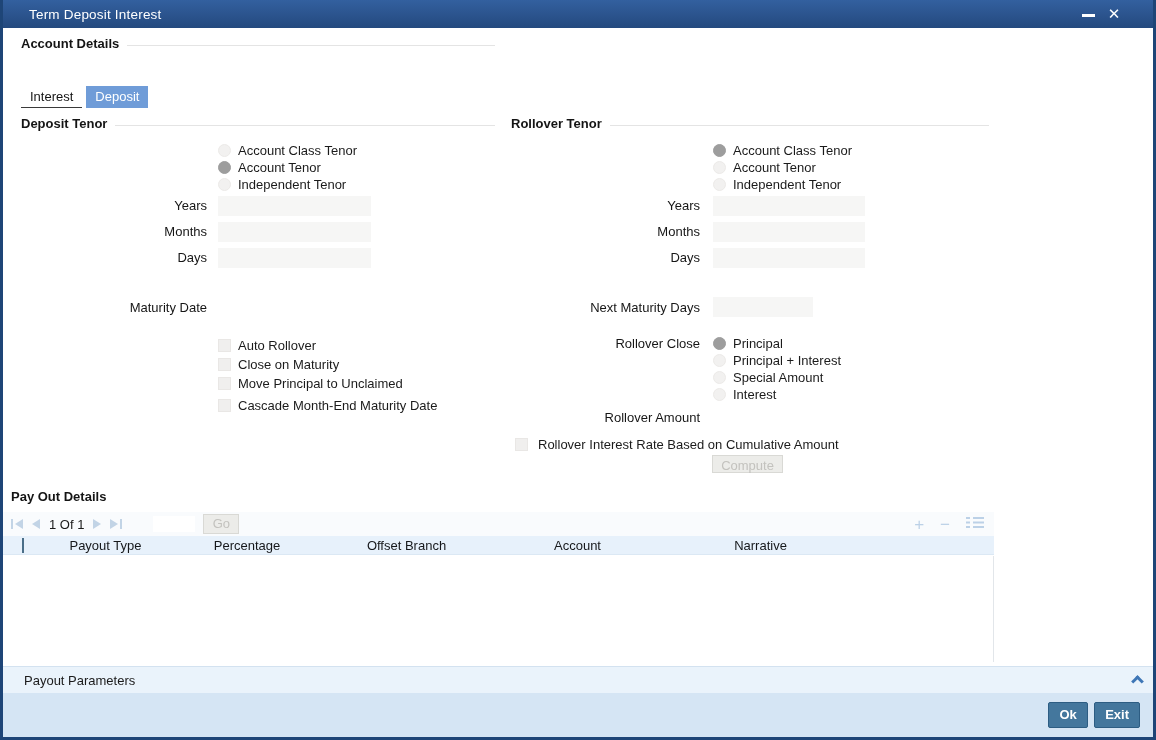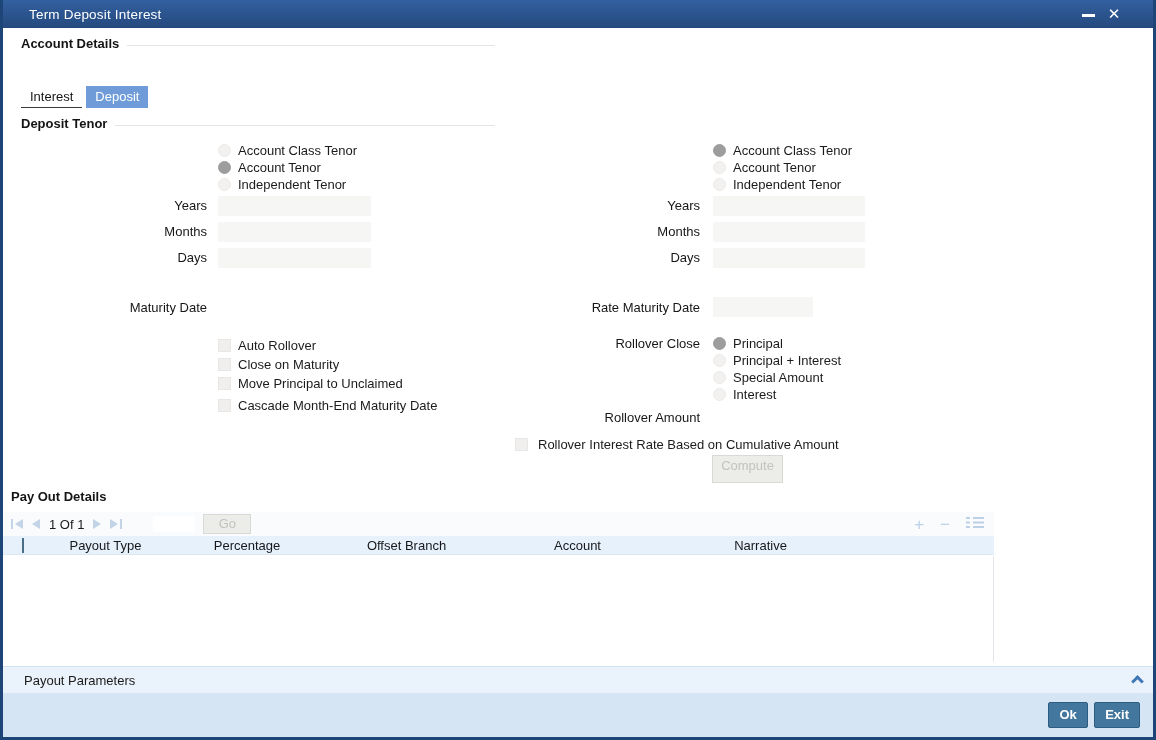--- a/index.html
+++ b/index.html
@@ -46,21 +46,21 @@
 
   
   .pgbar { display:flex; align-items:center; background:#f9fbfd; padding:0 10px 0 8px; }
   .pg-tri { width:0; height:0; border-top:5px solid transparent; border-bottom:5px solid transparent; display:inline-block; }
   .pg-left { border-right:8px solid #c2d4e6; }
   .pg-right { border-left:8px solid #c2d4e6; }
   .pg-bar { width:2px; height:10px; background:#c2d4e6; display:inline-block; }
   .pg-group { display:flex; align-items:center; gap:2px; margin-right:9px; }
   .pg-text { margin-right:9px; color:#1a1a1a; }
   .pg-input { width:42px; height:16px; margin-left:22px; }
-  .go-btn { width:48px; height:20px; line-height:18px; margin-left:8px; }
+  .go-btn { width:36px; height:20px; line-height:18px; margin-left:8px; }
   .grid-icons { margin-left:auto; display:flex; align-items:center; gap:16px; color:#bcd1e7; }
   .plusminus { font-size:17px; line-height:17px; }
   .grid-head { display:flex; align-items:center; background:#e7f1fb; border-bottom:1px solid #dbe8f4; color:#16181b; }
   .gh-cell { text-align:center; overflow:hidden; white-space:nowrap; }
   .grid-checkbox { width:14px; height:14px; background:#fff; border:1px solid #4a6e88; margin:0 auto; }
   .grid-body { background:#fff; border-right:1px solid #e2e6ea; }
 
   
   .params-bar { position:relative; height:27px; background:#eaf3fb; border-top:1px solid #d3e2f0; display:flex; align-items:center; padding:0 14px 0 21px; }
   .chevron-up { position:absolute; right:11px; top:10px; width:9px; height:9px; border-left:3px solid #3e76b6; border-top:3px solid #3e76b6; transform:rotate(45deg); }
@@ -90,20 +90,24 @@
 
       <div class="abs tabs" style="left:18px; top:58px;">
         <div class="tab inactive">Interest</div>
         <div class="tab active">Deposit</div>
       </div>
 
       <div class="abs sec-head" style="left:18px; top:88px; width:474px;">
         <span>Deposit Tenor</span>
         <span class="rule"></span>
       </div>
+      <div class="abs sec-head" style="left:508px; top:88px; width:478px;">
+        <span>Rollover Tenor</span>
+        <span class="rule"></span>
+      </div>
 
       <div class="abs" style="left:215px; top:114px;">
         <div class="radio-row">
           <span class="radio"></span>
           <span>Account Class Tenor</span>
         </div>
         <div class="radio-row">
           <span class="radio selected"></span>
           <span>Account Tenor</span>
         </div>
@@ -137,21 +141,21 @@
 
       <div class="abs flabel" style="left:547px; top:168px; width:150px;">Years</div>
       <input class="abs field field-filled" style="left: 710px; top: 168px; width: 152px; height: 20px;" value="">
       <div class="abs flabel" style="left:547px; top:194px; width:150px;">Months</div>
       <input class="abs field field-filled" style="left: 710px; top: 194px; width: 152px; height: 20px;" value="">
       <div class="abs flabel" style="left:547px; top:220px; width:150px;">Days</div>
       <input class="abs field field-filled" style="left: 710px; top: 220px; width: 152px; height: 20px;" value="">
 
       <div class="abs flabel" style="left:54px; top:270px; width:150px;">Maturity Date</div>
       <input class="abs field field-underline" style="left: 215px; top: 270px; width: 103px; height: 19px;" value="">
-      <div class="abs flabel" style="left:510px; top:270px; width:187px;">Rate Maturity Date</div>
+      <div class="abs flabel" style="left:510px; top:270px; width:187px;">Next Maturity Days</div>
       <input class="abs field field-filled" style="left: 710px; top: 269px; width: 100px; height: 20px;" value="">
 
       <div class="abs" style="left:215px; top:308px;">
         <div class="check-row">
           <span class="checkbox"></span>
           <span>Auto Rollover</span>
         </div>
         <div class="check-row">
           <span class="checkbox"></span>
           <span>Close on Maturity</span>
@@ -186,21 +190,21 @@
         </div>
       </div>
 
       <div class="abs flabel" style="left:547px; top:380px; width:150px;">Rollover Amount</div>
       <input class="abs field field-underline" style="left: 710px; top: 379px; width: 152px; height: 20px;" value="">
 
       <div class="abs check-row" style="left:494px; top:407px;padding-left:18px;">
         <span class="checkbox"></span>
         <span style="margin-left:3px;">Rollover Interest Rate Based on Cumulative Amount</span>
       </div>
-      <div class="abs btn-disabled" style="left:709px; top:427px; width:71px; height:28px; line-height:20px;">Compute</div>
+      <div class="abs btn-disabled" style="left:709px; top:427px; width:71px; height:18px; line-height:20px;">Compute</div>
 
       <div class="abs" style="left:8px; top:461px; font-weight:bold; color:#141414;">Pay Out Details</div>
 
       <div class="abs pgbar" style="left:0; top:484px; width:991px; height:24px;">
         <span class="pg-group">
             <span class="pg-bar"></span>
             <span class="pg-tri pg-left"></span>
           </span>
         <span class="pg-group">
             <span class="pg-tri pg-left"></span>

